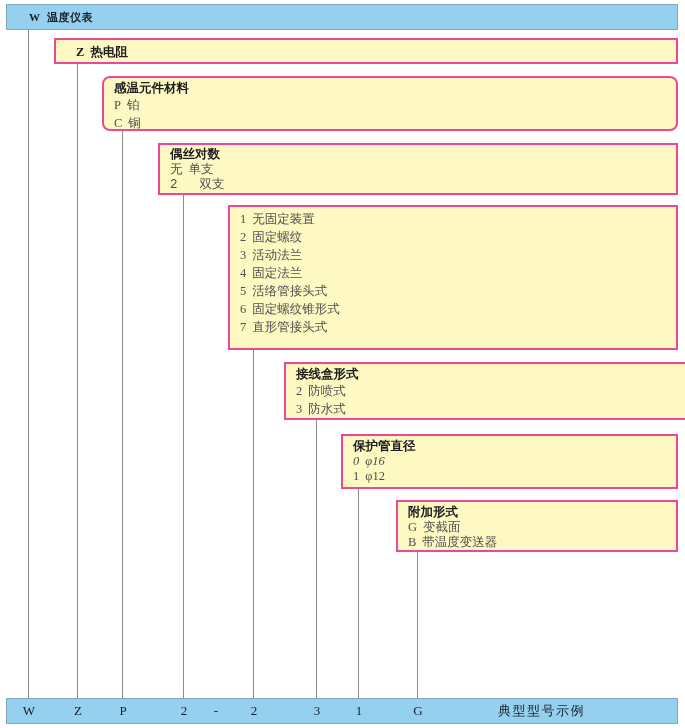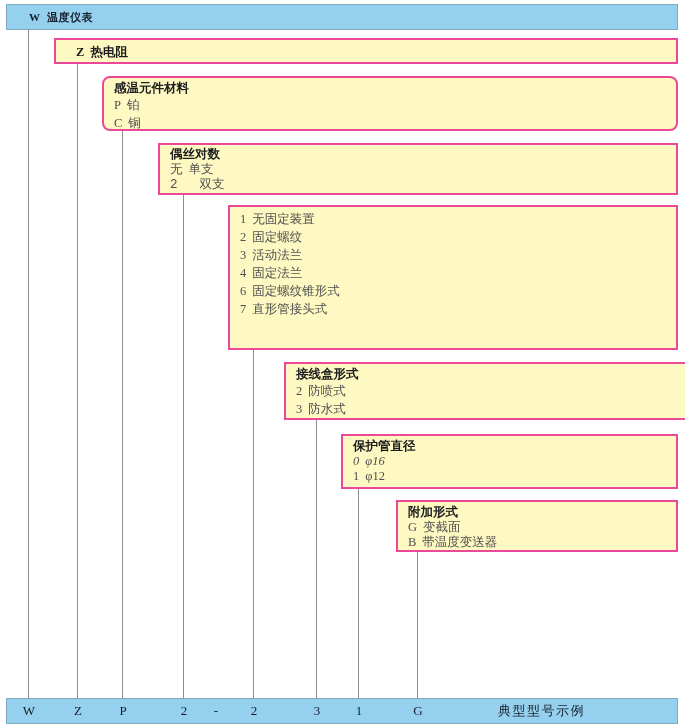--- a/index.html
+++ b/index.html
@@ -116,20 +116,21 @@
     <div class="node-box spacing-tight" style="left: 158px; top: 143px; width: 520px; height: 52px; font-family: Liberation Mono, monospace;">
       <div class="node-title" style="margin-left: 10px;">偶丝对数</div>
       <div class="opt-row" style="margin-left: 10px;"><span class="opt-code">无</span><span class="opt-label" style="margin-left: 6px;">单支</span></div>
       <div class="opt-row" style="margin-left: 10px;"><span class="opt-code">2</span><span class="opt-label" style="margin-left: 22px;">双支</span></div>
     </div>
     <div class="node-box spacing-loose" style="left: 228px; top: 205px; width: 450px; height: 145px;">
       <div class="opt-row" style="margin-left: 10px;"><span class="opt-code">1</span><span class="opt-label" style="margin-left: 6px;">无固定装置</span></div>
       <div class="opt-row" style="margin-left: 10px;"><span class="opt-code">2</span><span class="opt-label" style="margin-left: 6px;">固定螺纹</span></div>
       <div class="opt-row" style="margin-left: 10px;"><span class="opt-code">3</span><span class="opt-label" style="margin-left: 6px;">活动法兰</span></div>
       <div class="opt-row" style="margin-left: 10px;"><span class="opt-code">4</span><span class="opt-label" style="margin-left: 6px;">固定法兰</span></div>
+      <div class="opt-row" style="margin-left: 10px;"><span class="opt-code">5</span><span class="opt-label" style="margin-left: 6px;">活络管接头式</span></div>
       <div class="opt-row" style="margin-left: 10px;"><span class="opt-code">6</span><span class="opt-label" style="margin-left: 6px;">固定螺纹锥形式</span></div>
       <div class="opt-row" style="margin-left: 10px;"><span class="opt-code">7</span><span class="opt-label" style="margin-left: 6px;">直形管接头式</span></div>
     </div>
     <div class="node-box spacing-loose" style="left: 284px; top: 362px; width: 410px; height: 58px;">
       <div class="node-title" style="margin-left: 10px;">接线盒形式</div>
       <div class="opt-row" style="margin-left: 10px;"><span class="opt-code">2</span><span class="opt-label" style="margin-left: 6px;">防喷式</span></div>
       <div class="opt-row" style="margin-left: 10px;"><span class="opt-code">3</span><span class="opt-label" style="margin-left: 6px;">防水式</span></div>
     </div>
     <div class="node-box spacing-tight" style="left: 341px; top: 434px; width: 337px; height: 55px;">
       <div class="node-title" style="margin-left: 10px;">保护管直径</div>

